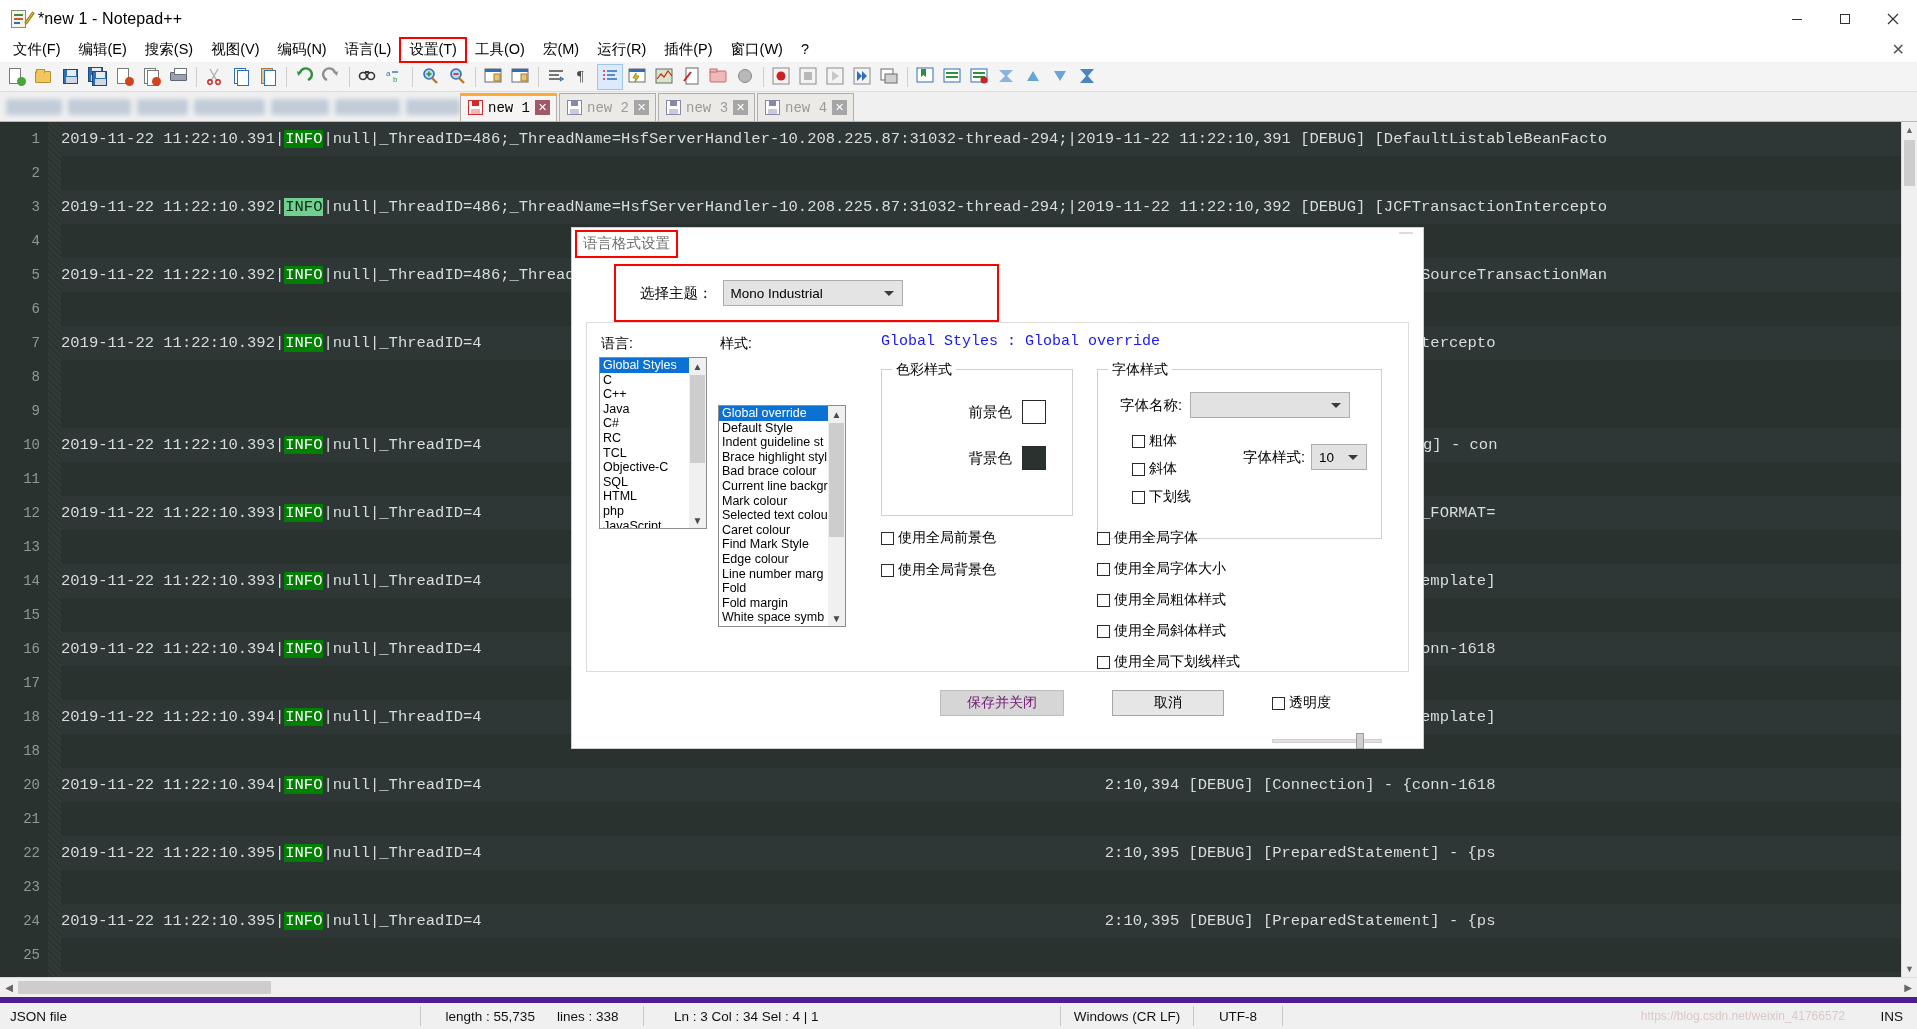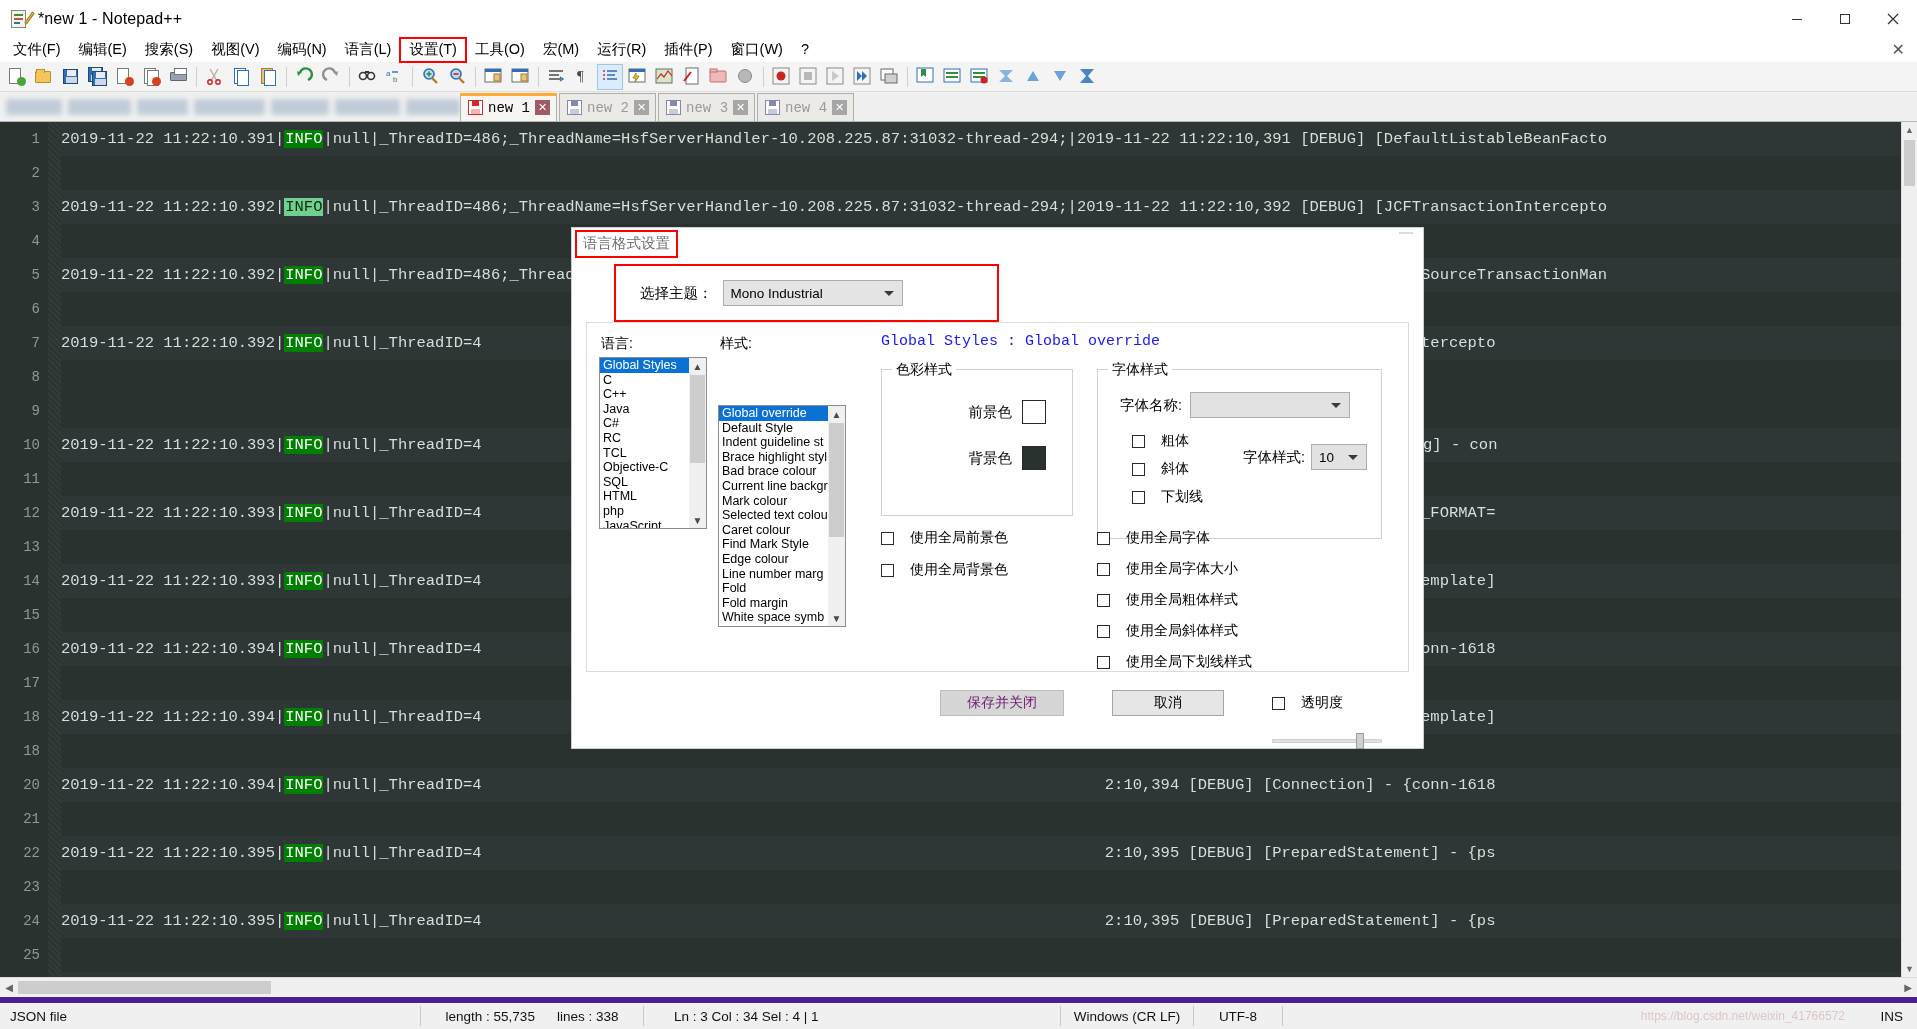--- a/index.html
+++ b/index.html
@@ -242,21 +242,21 @@
   .group > .gtitle {
     position:absolute; top:-9px; left:10px; background:#fff; padding:0 4px; font-size:14px; color:#000;
   }
   #grp-color { left: 16px; top: 40px; width: 192px; height: 147px; }
   #grp-font  { left: 232px; top: 40px; width: 285px; height: 170px; }
 
   .swatch-row { display:flex; align-items:center; justify-content:flex-end; gap:10px; padding-right:26px; }
   .swatch { width: 24px; height: 24px; border:1px solid #2b2b2b; }
 
   .cb { width: 13px; height: 13px; border:1px solid #2b2b2b; background:#fff; display:inline-block; vertical-align:-2px; }
-  .cbrow { display:flex; align-items:center; gap:16px; font-size:14px; color:#000; }
+  .cbrow { display:flex; align-items:center; gap:4px; font-size:14px; color:#000; }
 
   .btn {
     height: 26px; border:1px solid #a6a6a6; background:#e6e6e6;
     display:flex; align-items:center; justify-content:center;
     font-size:14px; color:#000;
   }
   .btn.disabled { color:#701a75; background:#d6d6d6; border-color:#bdbdbd; }
 
   #slider { position:absolute; left: 1337px; top: 735px; width: 110px; height: 16px; }
   #slider .track { position:absolute; left:0; right:0; top:6px; height:4px; background:#e2e2e2; border:1px solid #d0d0d0; }

